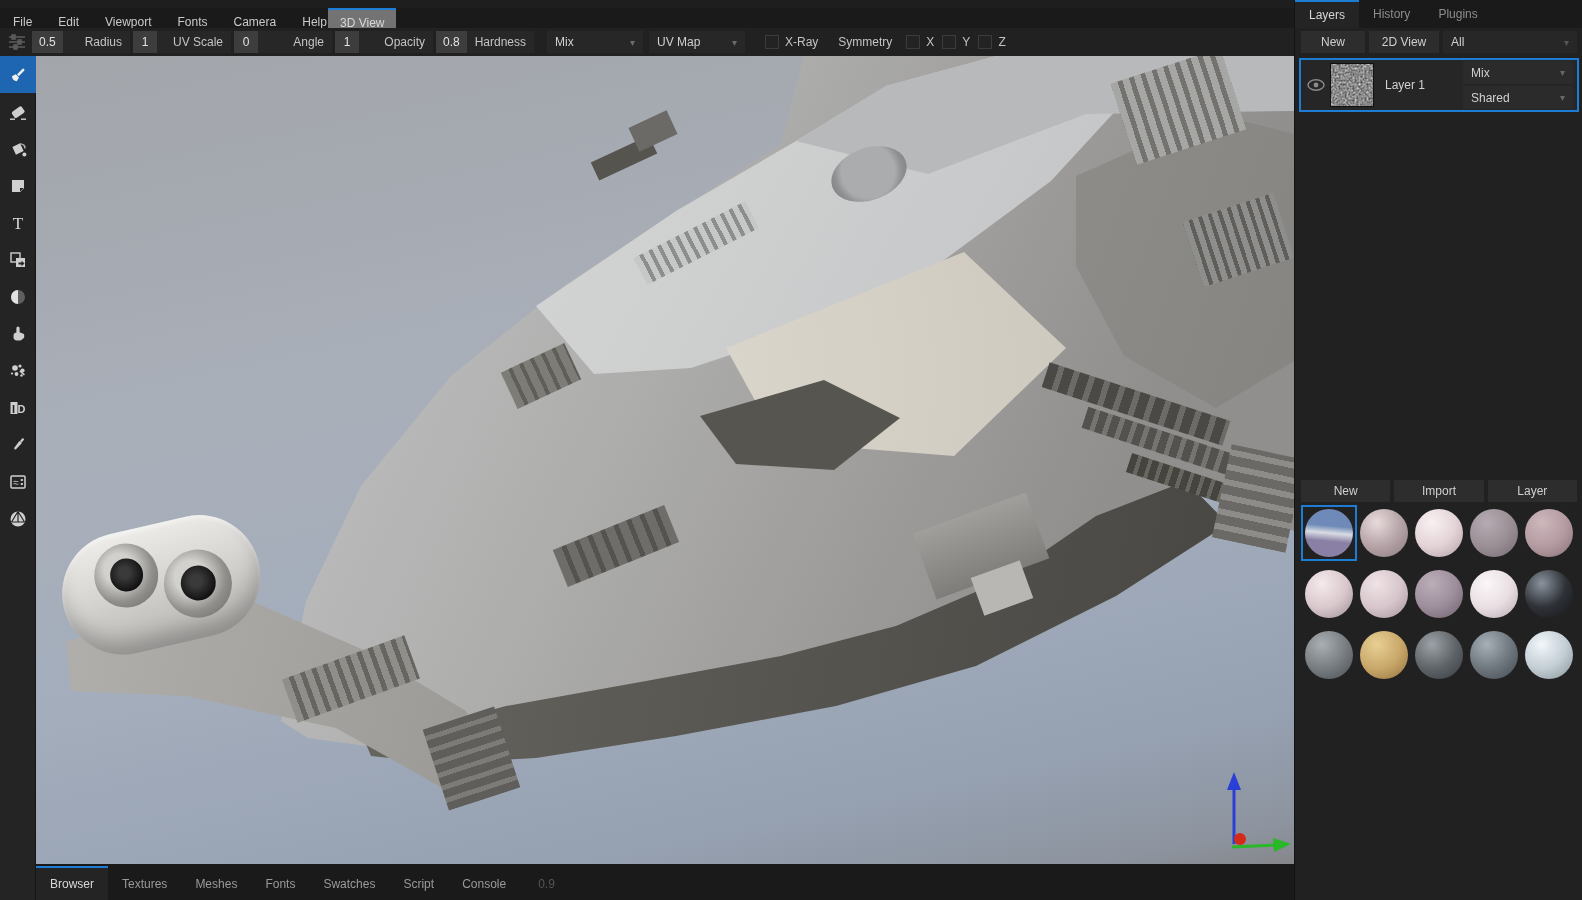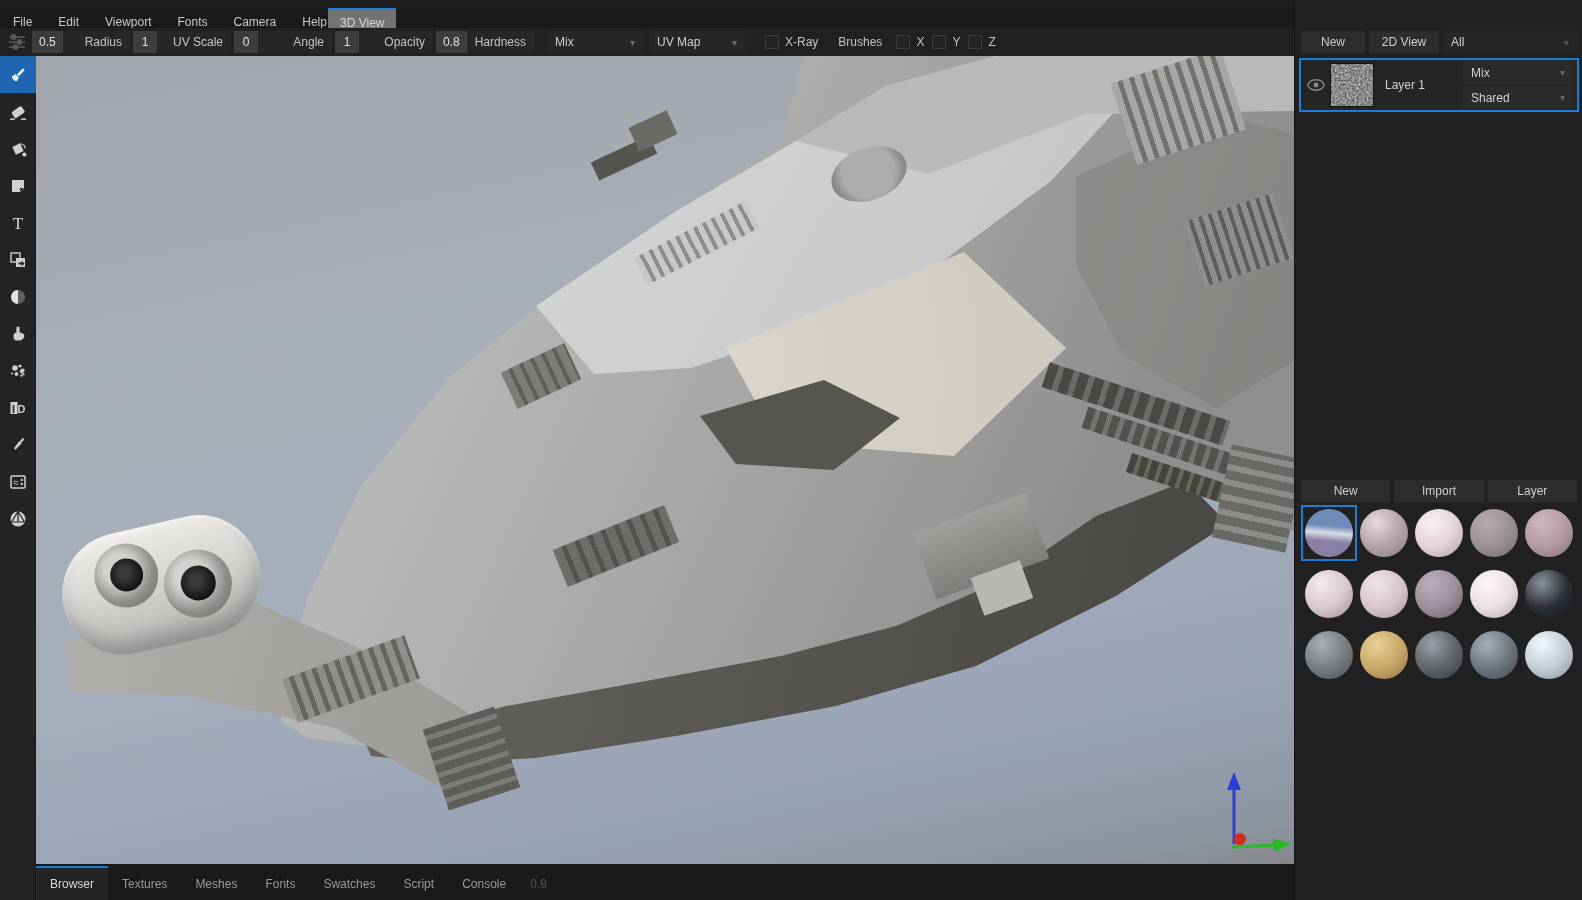--- a/index.html
+++ b/index.html
@@ -87,21 +87,21 @@
   .mat-btn { flex:1; height:22px; background:#2d2d2d; display:flex; align-items:center; justify-content:center; color:#cfcfcf; }
   #mat-grid { position:absolute; left:10px; top:509px; width:272px; display:grid; grid-template-columns:repeat(5,48px); column-gap:7px; row-gap:13px; }
   .sphere { width:48px; height:48px; border-radius:50%; }
   .sphere-cell { width:48px; height:48px; position:relative; }
   .sphere-cell.selected::after { content:""; position:absolute; inset:-4px; border:2px solid var(--accent); }
 
   
   #bottom-bar { position:absolute; left:36px; top:864px; width:1258px; height:36px; background:#1a1a1a; display:flex; align-items:flex-end; }
   .b-tab { height:33px; padding:16px 14px; display:flex; align-items:center; color:#9a9a9a; }
   .b-tab.active { background:#242424; border-top:2px solid var(--accent); color:#d8d8d8; }
-  #version { margin-left:10px; color:#555; height:33px; display:flex; align-items:center; }
+  #version { margin-left:18px; color:#555; height:33px; display:flex; align-items:center; }
 </style>
 </head>
 <body>
 
 <div id="menubar">
   <span class="menu-item">File</span>
   <span class="menu-item">Edit</span>
   <span class="menu-item">Viewport</span>
   <span class="menu-item">Fonts</span>
   <span class="menu-item">Camera</span>
@@ -151,21 +151,21 @@
   <div class="dropdown" id="dd-uvmap">
     <span>UV Map</span>
     <span class="chev">▾</span>
   </div>
 
   <span class="cb-group">
     <span class="checkbox"></span>
     <span>X-Ray</span>
   </span>
   <span class="cb-group" style="margin-left:20px;">
-    <span>Brushes</span>
+    <span>Symmetry</span>
   </span>
   <span class="cb-group">
     <span class="checkbox"></span>
     <span>X</span>
   </span>
   <span class="cb-group" style="margin-left:8px;">
     <span class="checkbox"></span>
     <span>Y</span>
   </span>
   <span class="cb-group" style="margin-left:8px;">
@@ -318,20 +318,25 @@
     <line x1="48" y1="80" x2="48" y2="22" stroke="#2a3fd6" stroke-width="3"></line>
     <polygon points="48,8 41,26 55,26" fill="#2a3fd6"></polygon>
     <line x1="46" y1="83" x2="92" y2="81" stroke="#28b828" stroke-width="3"></line>
     <polygon points="105,80 87,74 88,88" fill="#28b828"></polygon>
     <circle cx="54" cy="75" r="6" fill="#d42a1a"></circle>
   </svg>
 </div>
 
 <div id="right-panel">
 
+  <div id="rp-tabs">
+    <div class="rp-tab active">Layers</div>
+    <div class="rp-tab">History</div>
+    <div class="rp-tab">Plugins</div>
+  </div>
 
   <div id="rp-actions">
     <div class="rp-btn" id="btn-new-layer">New</div>
     <div class="rp-btn" id="btn-2dview">2D View</div>
     <div id="dd-all">
       <span>All</span>
       <span class="chev">▾</span>
     </div>
   </div>
 

